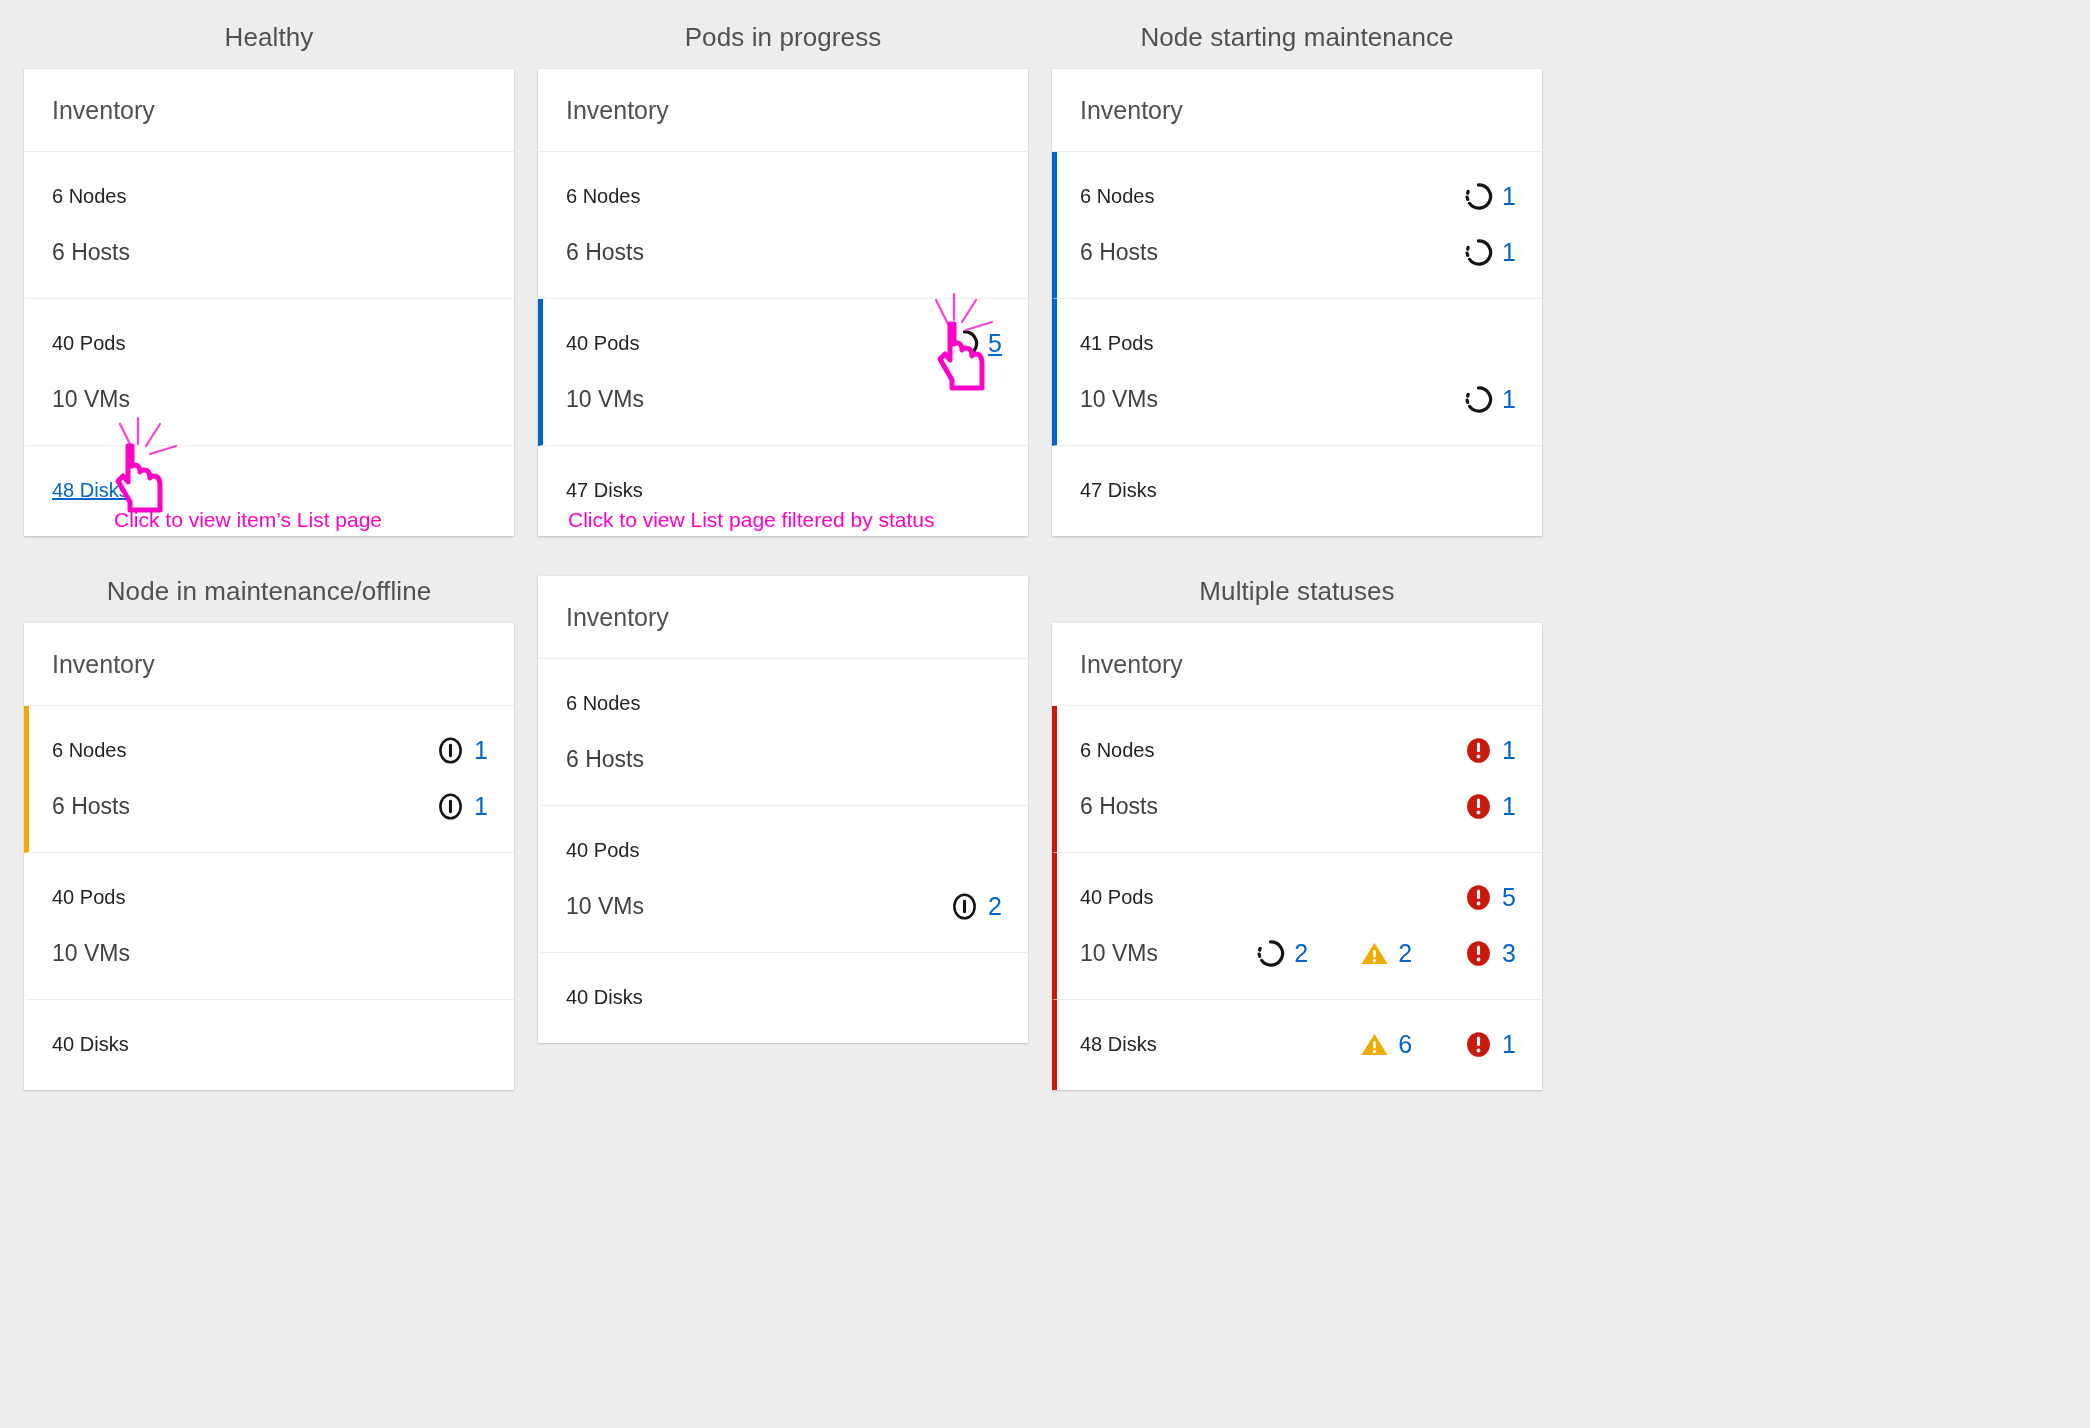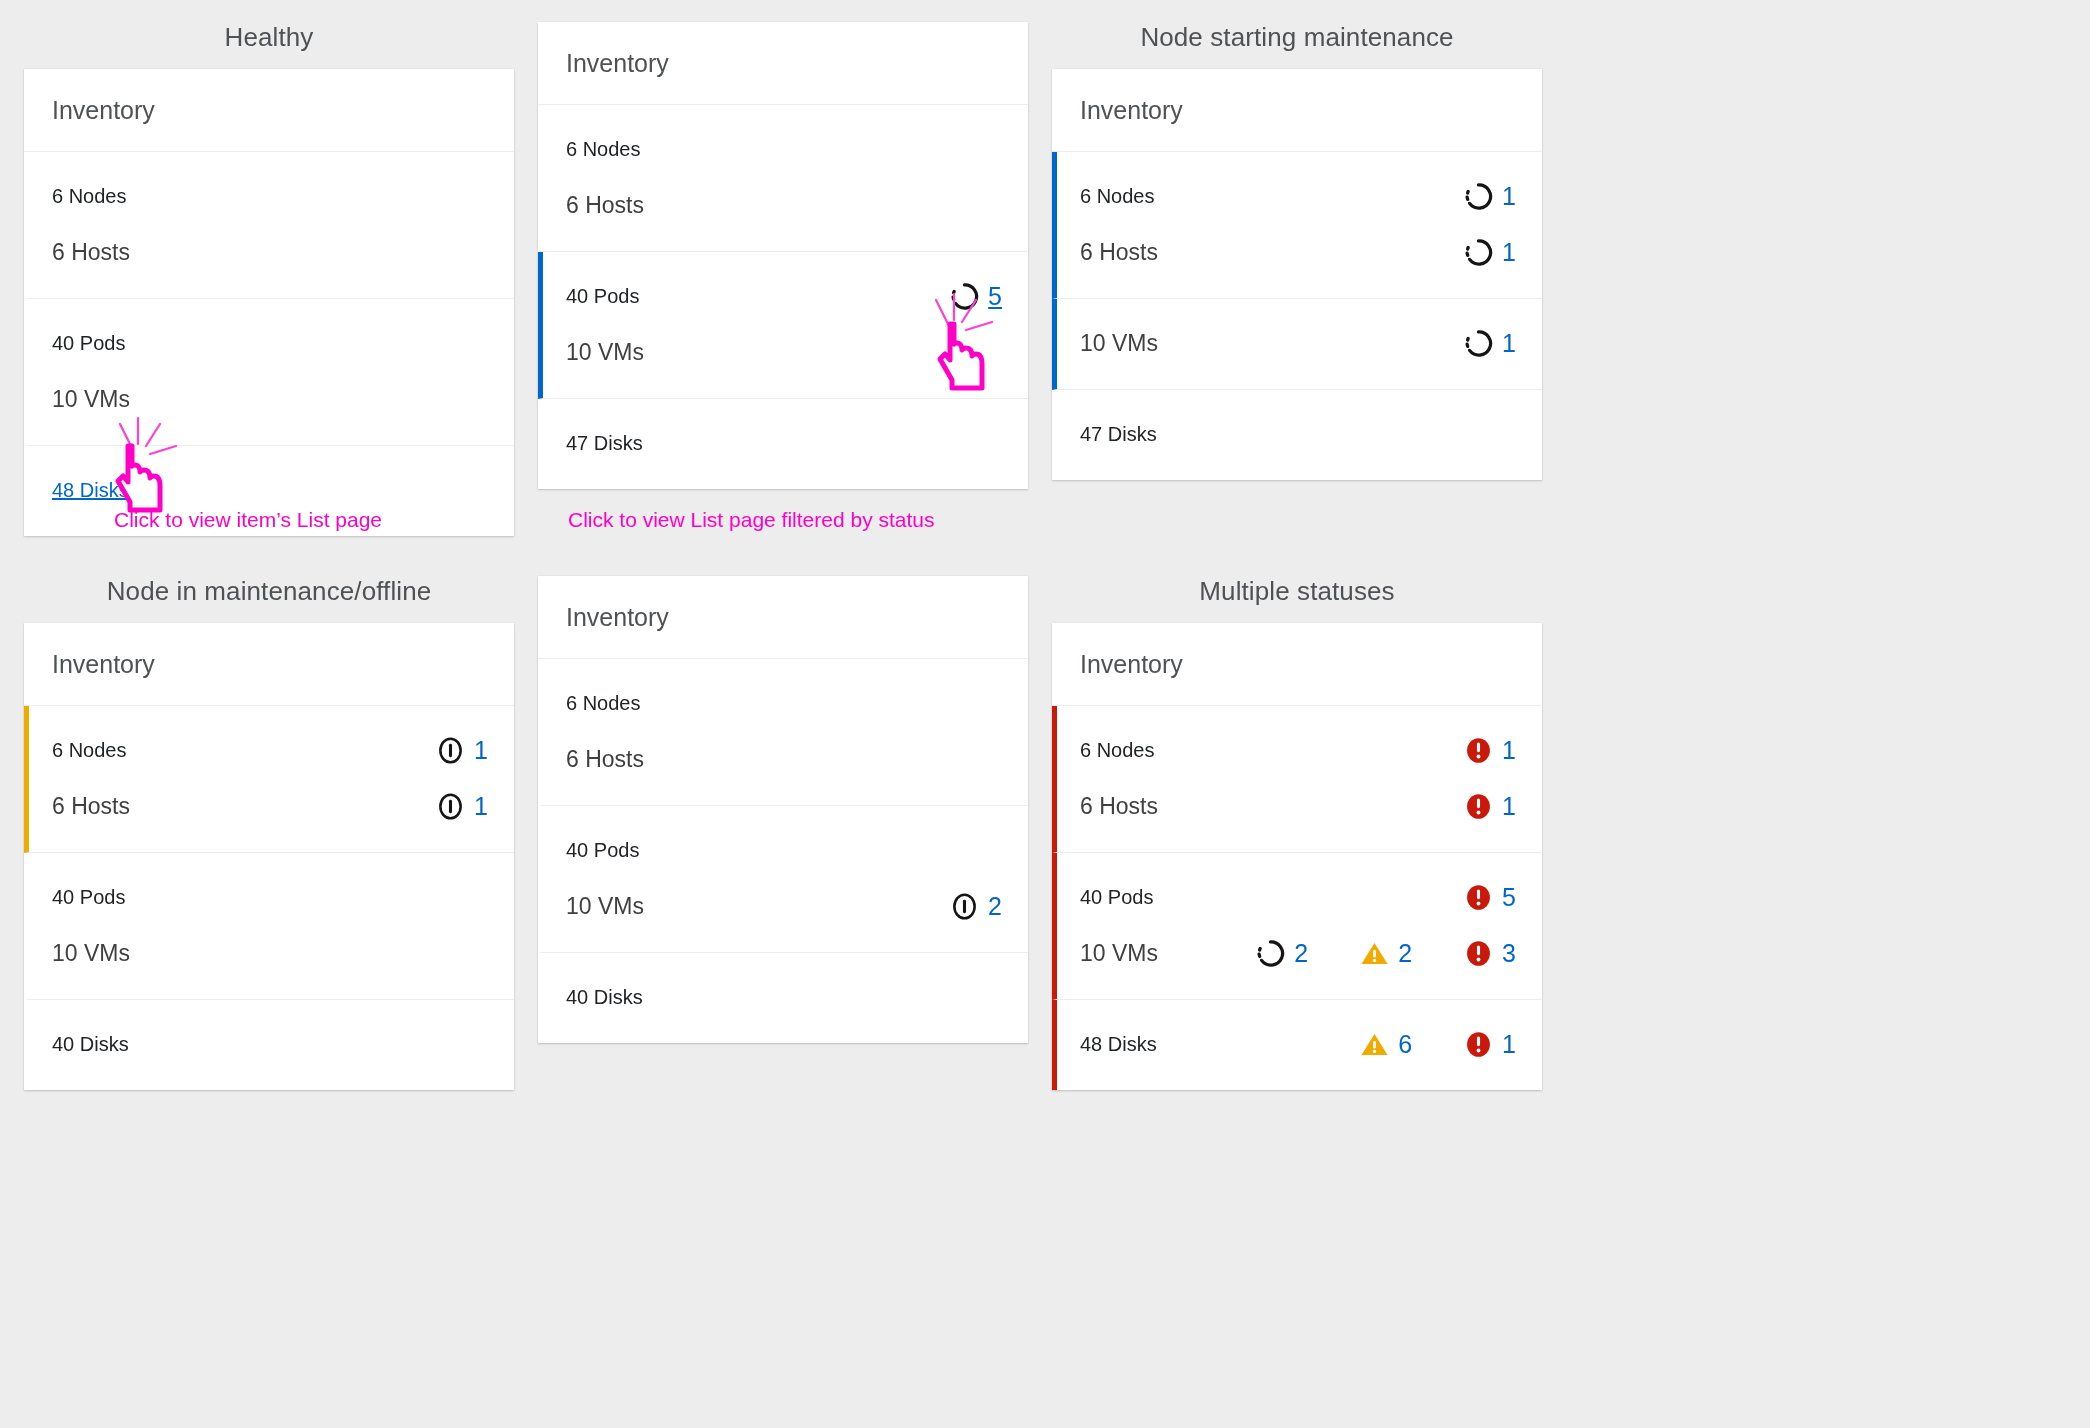--- a/index.html
+++ b/index.html
@@ -159,20 +159,21 @@
           <div class="inv-group-inner">
             <div class="inv-row">
               <div class="inv-label"><a href="#">48 Disks</a></div>
               <div class="statuses"></div>
             </div>
           </div>
         </div>
       </div>
     </div>
     <div class="card-slot" style="left: 538px; top: 22px; width: 490px;">
+      <div class="card-title">Pods in progress</div>
       <div class="card">
         <div class="card-header">Inventory</div>
         <div class="inv-group">
           <div class="inv-group-inner">
             <div class="inv-row">
               <div class="inv-label">6 Nodes</div>
               <div class="statuses"></div>
             </div>
             <div class="inv-row">
               <div class="inv-label secondary">6 Hosts</div>
@@ -246,20 +247,24 @@
                     </svg>
                   </span>
                   <span class="status-count">1</span>
                 </div>
               </div>
             </div>
           </div>
         </div>
         <div class="inv-group accent-blue">
           <div class="inv-group-inner">
+            <div class="inv-row">
+              <div class="inv-label">41 Pods</div>
+              <div class="statuses"></div>
+            </div>
             <div class="inv-row">
               <div class="inv-label secondary">10 VMs</div>
               <div class="statuses">
                 <div class="status">
                   <span class="icon">
                     <svg viewBox="0 0 32 32" aria-hidden="true">
                       <path d="M16 3.2 A12.8 12.8 0 1 1 6.2 23.6" fill="none" stroke="#151515" stroke-width="3.6" stroke-linecap="round"></path>
                       <path d="M4.1 19.2 A12.8 12.8 0 0 1 3.4 16.6" fill="none" stroke="#151515" stroke-width="3.6" stroke-linecap="round"></path>
                       <path d="M4.0 12.2 A12.8 12.8 0 0 1 4.6 10.5" fill="none" stroke="#151515" stroke-width="3.6" stroke-linecap="round"></path>
                     </svg>

